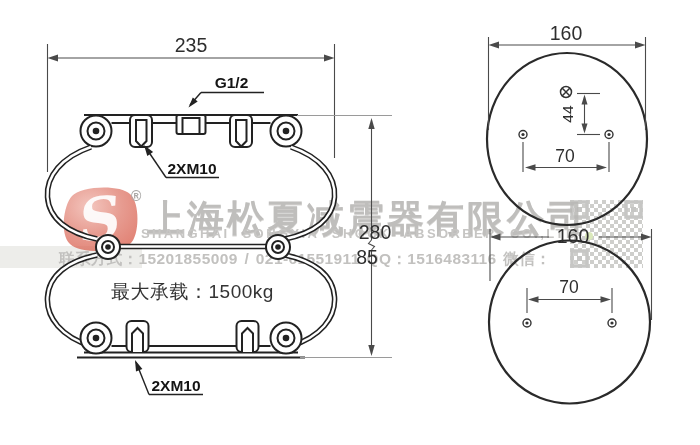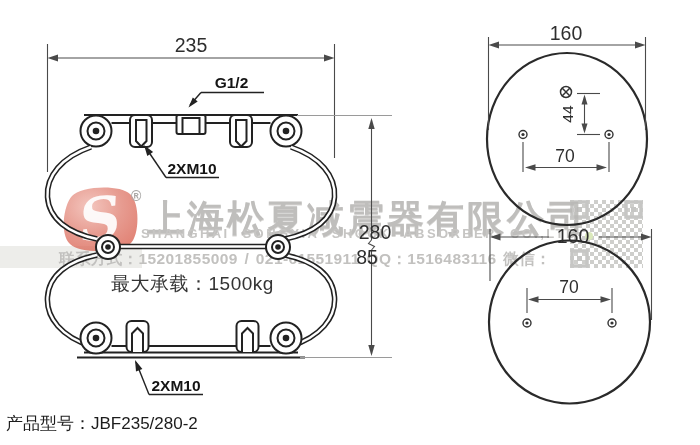--- a/index.html
+++ b/index.html
@@ -18,21 +18,21 @@
   .contact{position:absolute;left:59px;top:249px;font-size:15.5px;color:#c2c1bf;
            letter-spacing:0.4px;word-spacing:2px;white-space:nowrap;font-weight:bold;}
   .qr{position:absolute;left:570px;top:200px;opacity:0.8;}
   
   .draw{position:absolute;inset:0;z-index:2;}
   .dimtxt{font:19.5px "Liberation Sans",sans-serif;fill:#2e2e2e;}
   .dimtxt-s{font:15.5px "Liberation Sans",sans-serif;fill:#2e2e2e;}
   .dimtxt-m{font:17.5px "Liberation Sans",sans-serif;fill:#2e2e2e;}
   .lbltxt{font:bold 15.5px "Liberation Sans",sans-serif;fill:#141414;}
   
-  .maxload{position:absolute;left:111px;top:271px;z-index:3;font-size:19px;color:#333;
+  .maxload{position:absolute;left:111px;top:279px;z-index:3;font-size:19px;color:#333;
            letter-spacing:0.5px;white-space:nowrap;}
   .model{position:absolute;left:6px;top:412px;z-index:3;font-size:17px;color:#1c1c1c;
          white-space:nowrap;}
 </style>
 </head>
 <body>
 
 <div class="stage">
 
   <div class="wm">
@@ -259,14 +259,13 @@
       <g stroke="#333" stroke-width="1.4" fill="none">
         <circle cx="527" cy="323" r="4"></circle>
         <circle cx="527" cy="323" r="1.6" fill="#333" stroke="none"></circle>
         <circle cx="612" cy="323" r="4"></circle>
         <circle cx="612" cy="323" r="1.6" fill="#333" stroke="none"></circle>
       </g>
     </g>
   </svg>
 
   <div class="maxload">最大承载：1500kg</div>
-  <div class="model">产品型号：JBF235/280-2</div>
 </div>
 
 </body></html>

